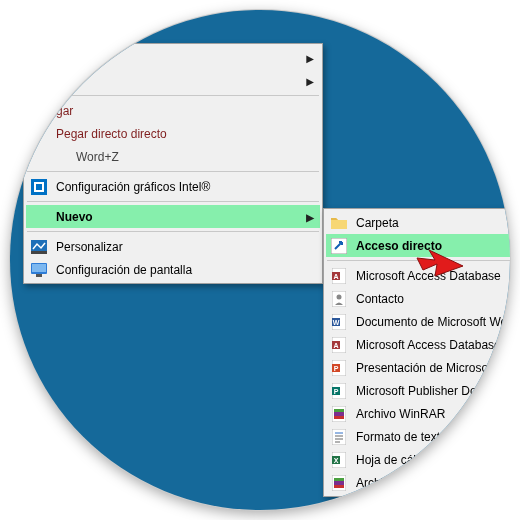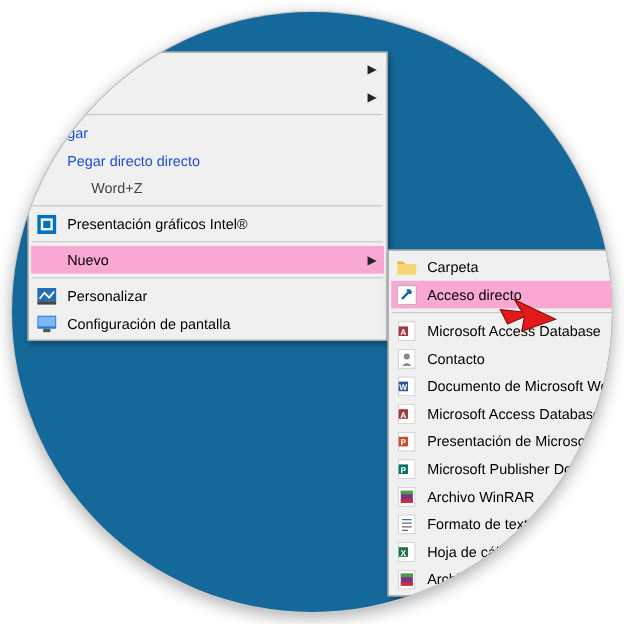--- a/index.html
+++ b/index.html
@@ -42,22 +42,22 @@
   }
   .item {
     display: flex;
     align-items: center;
     height: 23px;
     padding: 0 20px 0 4px;
     color: #000;
     position: relative;
     white-space: nowrap;
   }
-  .item.hover { background: #f9a8d4; }
-  .item.disabled { color: #1d4ed8; justify-content: center; }
+  .item.hover { background: #86efac; font-weight: bold; }
+  .item.disabled { color: #7f1d1d; justify-content: center; }
   .icon {
     width: 18px;
     height: 18px;
     margin-right: 8px;
     display: flex;
     align-items: center;
     justify-content: center;
     flex-shrink: 0;
   }
   .spacer { width: 26px; flex-shrink: 0; }
@@ -114,21 +114,21 @@
     </div>
     <div class="sep"></div>
     <div class="item">
       <span class="icon">
         <svg width="16" height="16">
             <rect width="16" height="16" fill="#0071c5"></rect>
             <rect x="3" y="3" width="10" height="10" fill="#fff"></rect>
             <rect x="5" y="5" width="6" height="6" fill="#0071c5"></rect>
           </svg>
       </span>
-      <span class="label">Presentación gráficos Intel®</span>
+      <span class="label">Configuración gráficos Intel®</span>
     </div>
     <div class="sep"></div>
     <div class="item hover">
       <span class="spacer"></span>
       <span class="label">Nuevo</span>
       <span class="chevron">▶</span>
     </div>
     <div class="sep"></div>
     <div class="item">
       <span class="icon">

